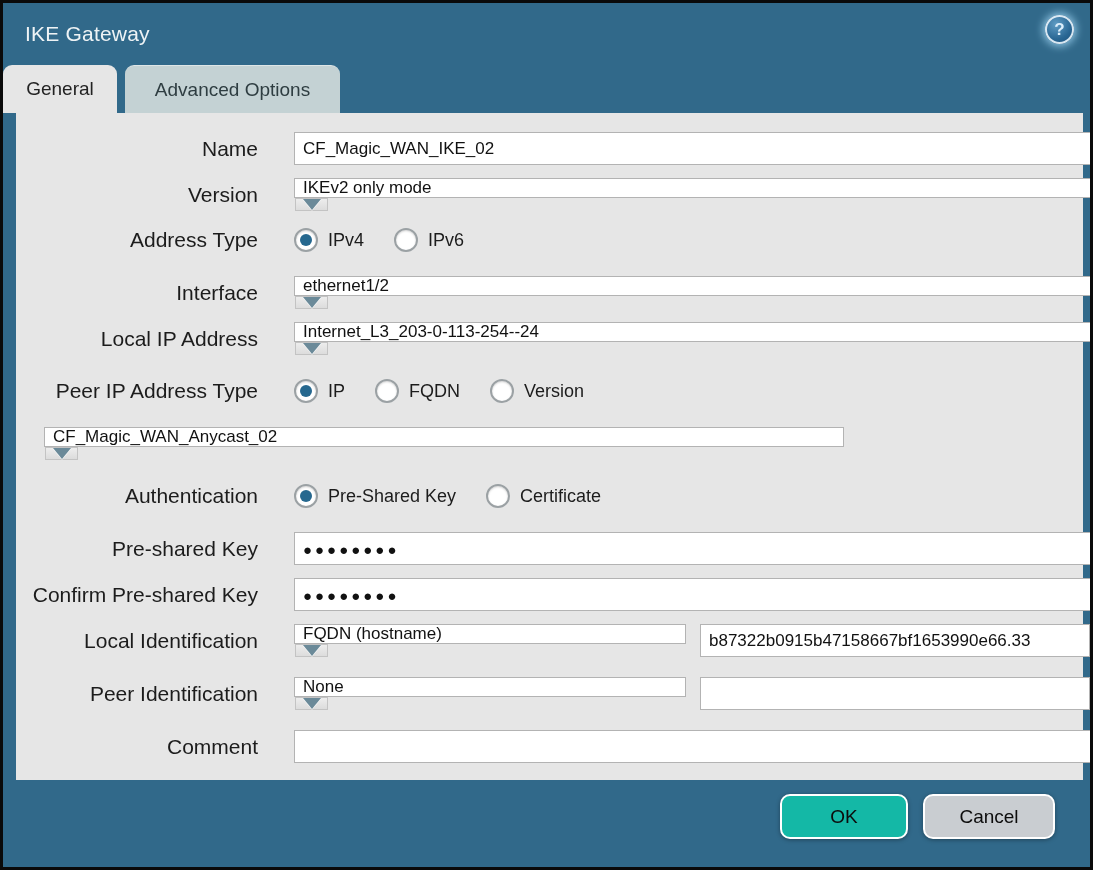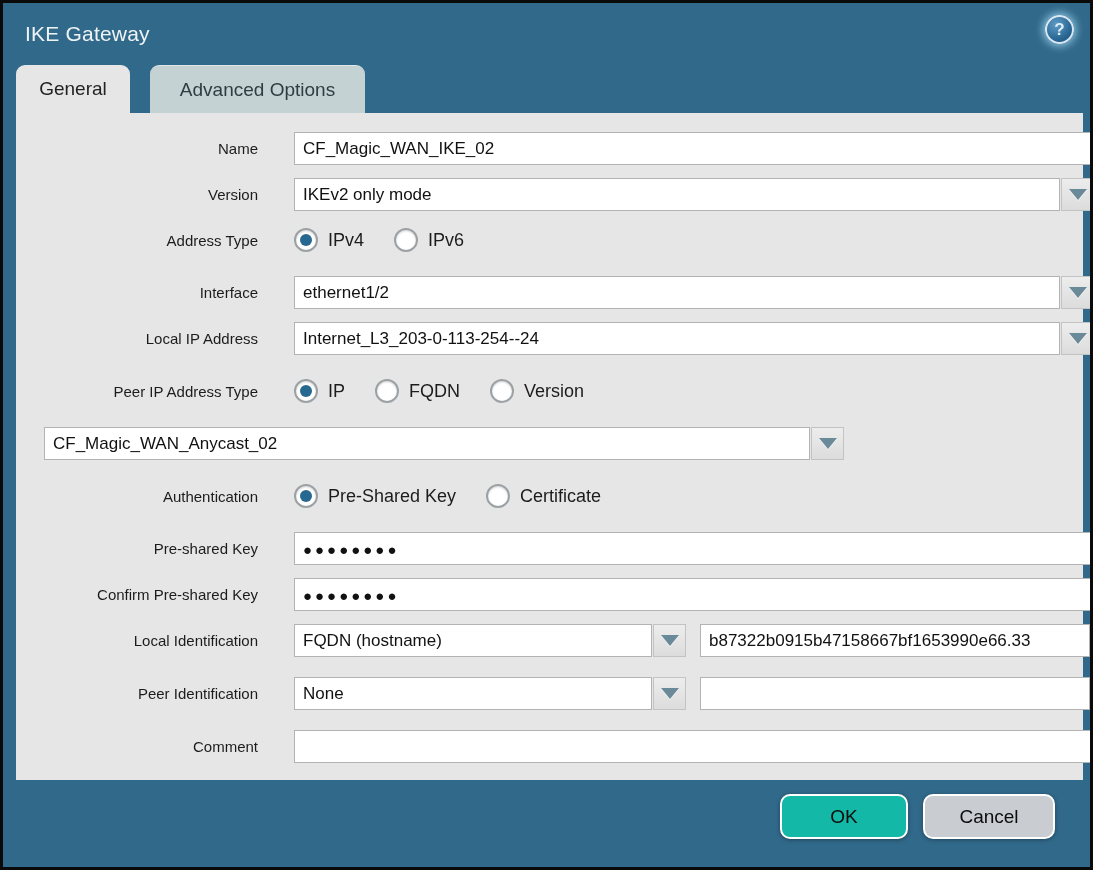--- a/index.html
+++ b/index.html
@@ -16,46 +16,46 @@
   .title{color:#eef3f5;font-size:21px;letter-spacing:.2px;}
   .help-icon{
     position:absolute;top:12px;right:16px;
     width:29px;height:29px;border-radius:50%;
     background:radial-gradient(circle at 38% 32%, #5f9cc4 0%, #2a6794 55%, #164a74 100%);
     box-shadow:0 0 8px 2px rgba(160,214,243,.85), inset 0 0 0 2px rgba(235,245,252,.9);
     color:#dceefb;font-size:17px;font-weight:bold;
     display:flex;align-items:center;justify-content:center;
     cursor:pointer;
   }
-  .tabs{display:flex;align-items:flex-start;height:48px;padding-left:13px;gap:20px;}
+  .tabs{display:flex;align-items:flex-start;height:48px;gap:8px;}
   .tab{
     height:48px;border-radius:9px 9px 0 0;
     display:flex;align-items:center;justify-content:center;
     font-size:19px;cursor:pointer;
   }
   .tab.active{width:114px;background:#e6e6e6;color:#232323;}
   .tab.inactive{width:215px;background:#c4d2d4;color:#2e3d41;border-top:1px solid rgba(255,255,255,.45);}
   .panel{
     margin:0 13px;width:1067px;height:667px;
     background:#e6e6e6;padding-top:19px;
   }
   .row{display:flex;align-items:center;margin-bottom:13px;}
   .row.gap-lg{margin-bottom:20px;}
   .row-radio{height:32px;}
-  .flabel{width:250px;padding-right:8px;text-align:right;font-size:15px;color:#1c1c1c;flex:none;}
+  .flabel{width:250px;padding-right:8px;text-align:right;font-size:21px;color:#1c1c1c;flex:none;}
   .field{display:flex;align-items:center;padding-left:28px;}
   .ti{
     height:33px;background:#ffffff;border:1px solid #b3b3b3;
     font-size:17px;color:#111111;display:flex;align-items:center;
     padding:0 8px;overflow:hidden;white-space:nowrap;
   }
   .w-full{width:800px;}
   .w-side{width:390px;}
   .pw{font-size:15px;letter-spacing:3px;font-weight:bold;padding-top:1px;}
-  .dd{display:flex;height:33px;cursor:pointer;}
+  .dd{display:flex;height:33px;cursor:pointer;flex-direction:column;}
   .dd-value{
     background:#ffffff;border:1px solid #b3b3b3;
     font-size:17px;color:#111111;display:flex;align-items:center;
     padding:0 8px;overflow:hidden;white-space:nowrap;flex:1;
   }
   .dd-btn{
     width:33px;flex:none;margin-left:1px;
     background:linear-gradient(#ededed,#dcdcdc);
     border:1px solid #c3c3c3;
     display:flex;align-items:center;justify-content:center;

